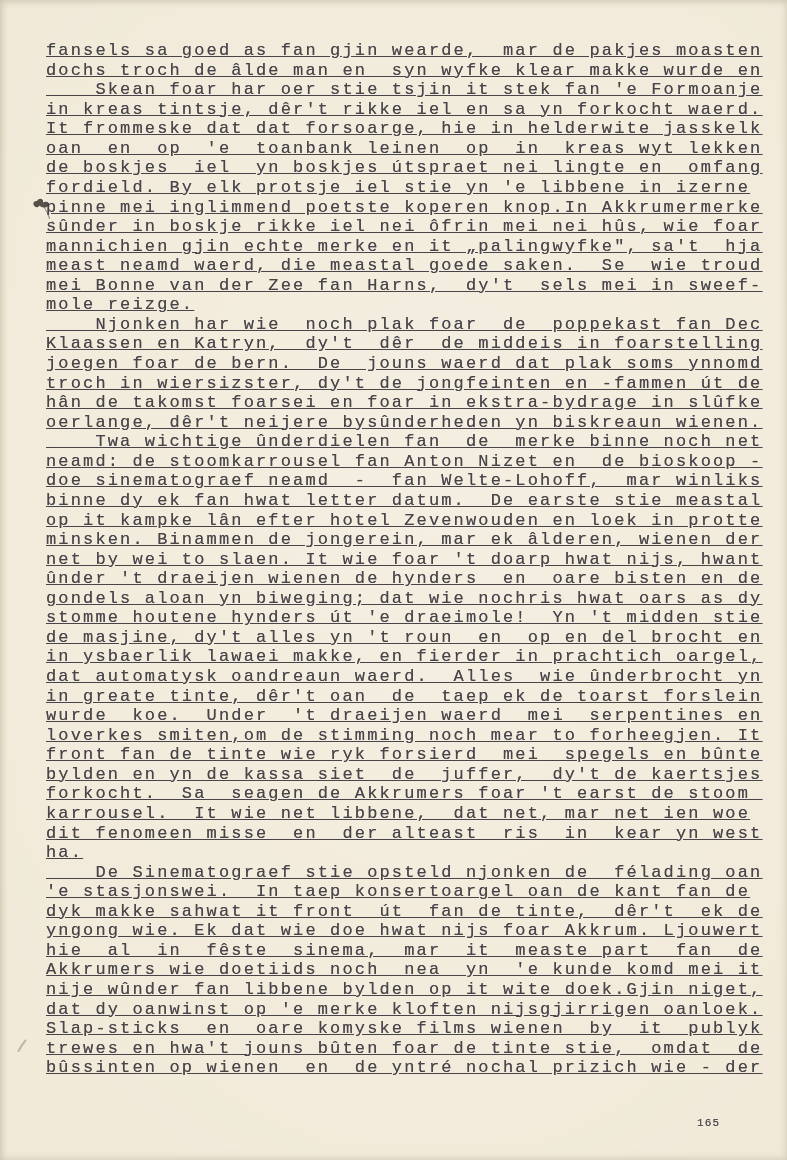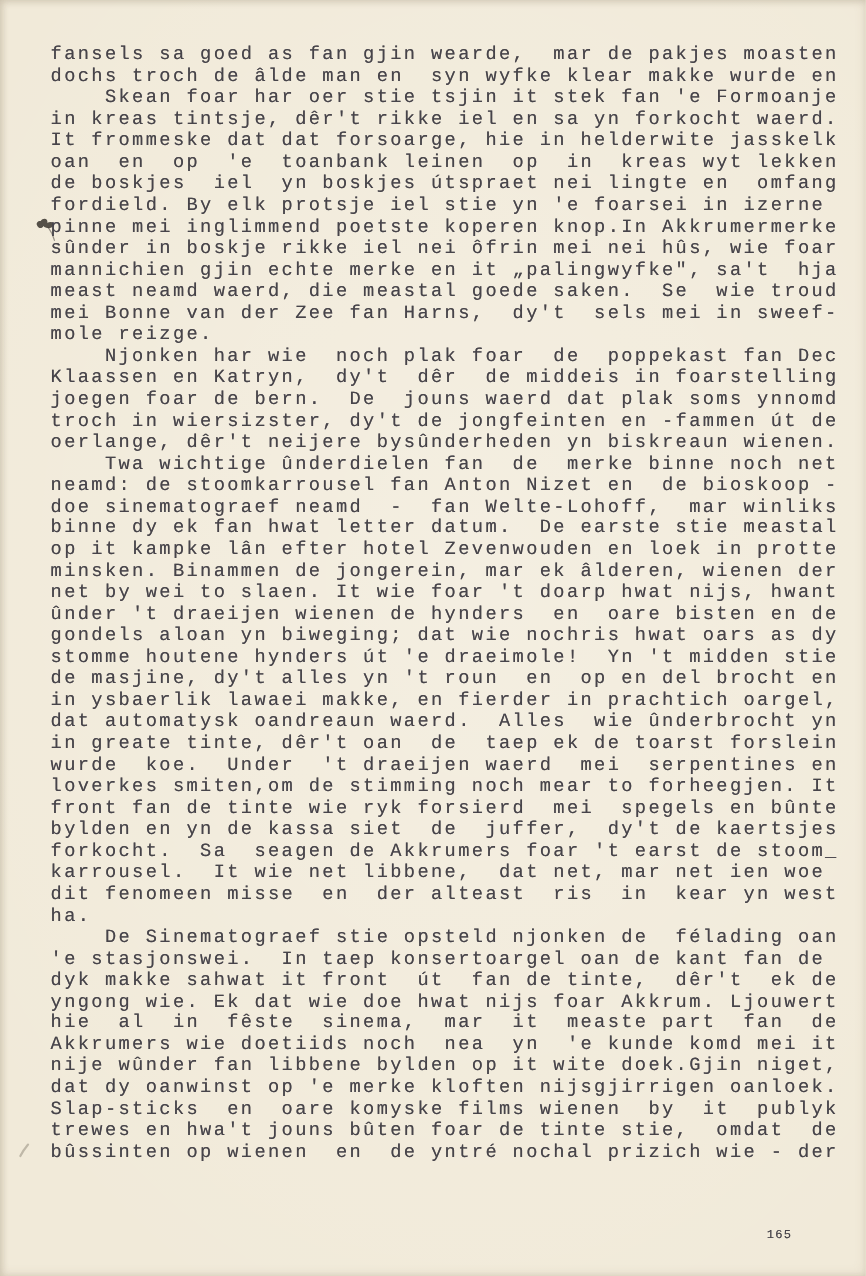--- a/index.html
+++ b/index.html
@@ -35,20 +35,21 @@
     width: 730px;
   }
   .text-line {
     white-space: pre;
     font-size: 17px;
     line-height: 19.57px;
     height: 19.57px;
     letter-spacing: 2.15px;
     color: var(--ink);
     text-shadow: 0 0 0.6px rgba(71, 68, 74, 0.65);
+    text-decoration: underline;
   }
   .page-number {
     position: absolute;
     left: 697px;
     top: 1117px;
     font-size: 11px;
     letter-spacing: 1.2px;
     color: var(--ink);
     text-shadow: 0 0 0.6px rgba(71, 68, 74, 0.6);
   }
@@ -85,31 +86,32 @@
   </span>
 
   <div class="text-column">
       <div class="text-line">fansels sa goed as fan gjin wearde,  mar de pakjes moasten</div>
       <div class="text-line">dochs troch de âlde man en  syn wyfke klear makke wurde en</div>
       <div class="text-line">    Skean foar har oer stie tsjin it stek fan 'e Formoanje</div>
       <div class="text-line">in kreas tintsje, dêr't rikke iel en sa yn forkocht waerd.</div>
       <div class="text-line">It frommeske dat dat forsoarge, hie in helderwite jasskelk</div>
       <div class="text-line">oan  en  op  'e  toanbank leinen  op  in  kreas wyt lekken</div>
       <div class="text-line">de boskjes  iel  yn boskjes útspraet nei lingte en  omfang</div>
-      <div class="text-line">fordield. By elk protsje iel stie yn 'e foarsei in izerne</div>
+      <div class="text-line">fordield. By elk protsje iel stie yn 'e libbene in izerne</div>
       <div class="text-line">pinne mei inglimmend poetste koperen knop.In Akkrumermerke</div>
       <div class="text-line">sûnder in boskje rikke iel nei ôfrin mei nei hûs, wie foar</div>
       <div class="text-line">mannichien gjin echte merke en it „palingwyfke", sa't  hja</div>
       <div class="text-line">meast neamd waerd, die meastal goede saken.  Se  wie troud</div>
       <div class="text-line">mei Bonne van der Zee fan Harns,  dy't  sels mei in sweef-</div>
       <div class="text-line">mole reizge.</div>
       <div class="text-line">    Njonken har wie  noch plak foar  de  poppekast fan Dec</div>
       <div class="text-line">Klaassen en Katryn,  dy't  dêr  de middeis in foarstelling</div>
       <div class="text-line">joegen foar de bern.  De  jouns waerd dat plak soms ynnomd</div>
       <div class="text-line">troch in wiersizster, dy't de jongfeinten en -fammen út de</div>
+      <div class="text-line">hân de takomst foarsei en foar in ekstra-bydrage in slûfke</div>
       <div class="text-line">oerlange, dêr't neijere bysûnderheden yn biskreaun wienen.</div>
       <div class="text-line">    Twa wichtige ûnderdielen fan  de  merke binne noch net</div>
       <div class="text-line">neamd: de stoomkarrousel fan Anton Nizet en  de bioskoop -</div>
       <div class="text-line">doe sinematograef neamd  -  fan Welte-Lohoff,  mar winliks</div>
       <div class="text-line">binne dy ek fan hwat letter datum.  De earste stie meastal</div>
       <div class="text-line">op it kampke lân efter hotel Zevenwouden en loek in protte</div>
       <div class="text-line">minsken. Binammen de jongerein, mar ek âlderen, wienen der</div>
       <div class="text-line">net by wei to slaen. It wie foar 't doarp hwat nijs, hwant</div>
       <div class="text-line">ûnder 't draeijen wienen de hynders  en  oare bisten en de</div>
       <div class="text-line">gondels aloan yn biweging; dat wie nochris hwat oars as dy</div>

